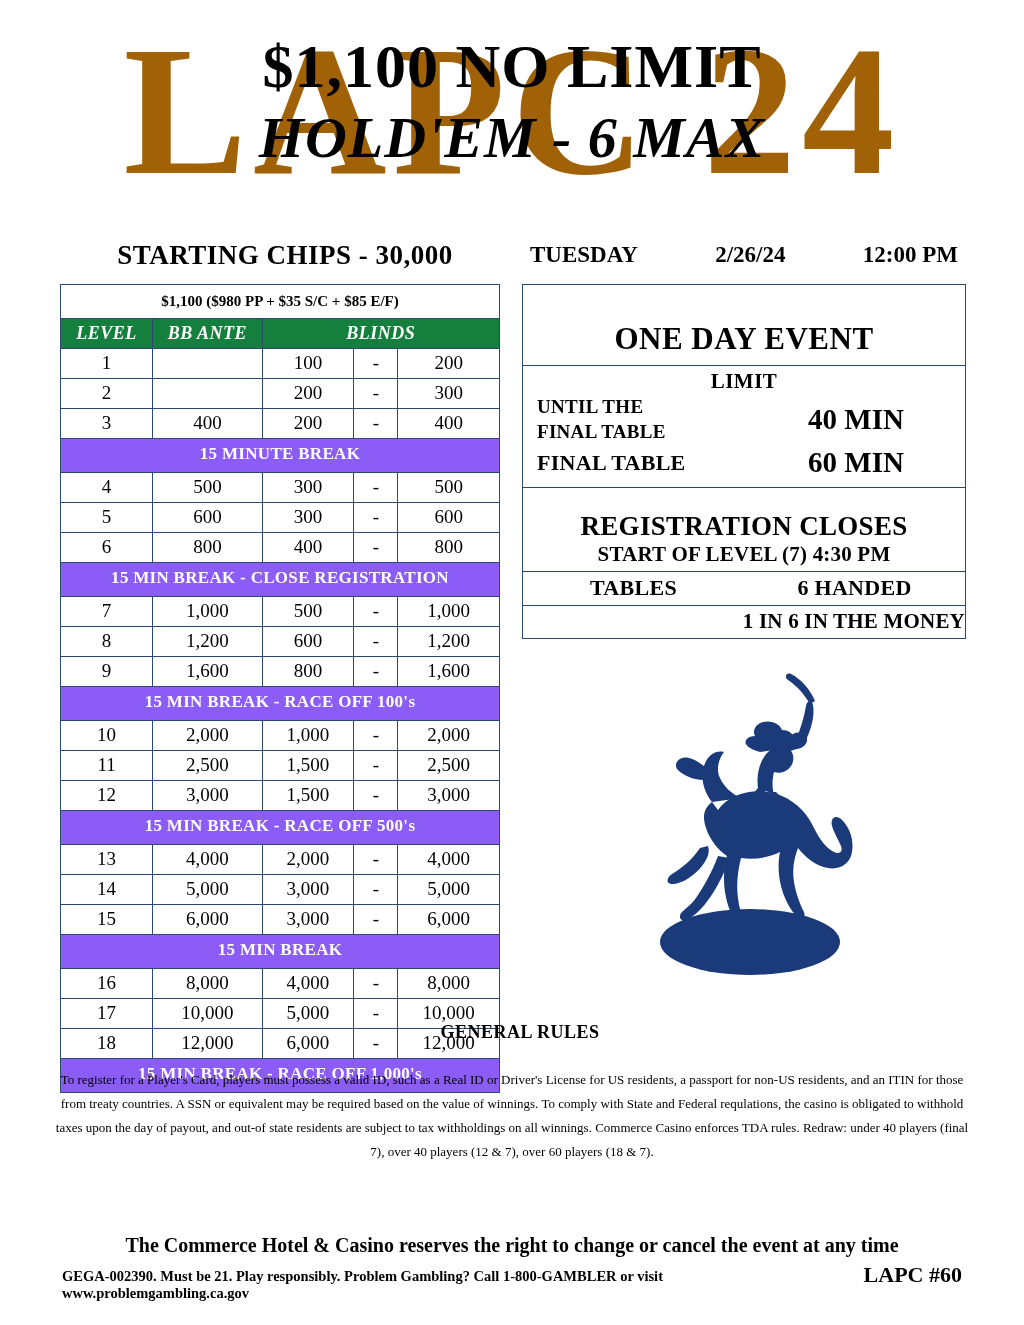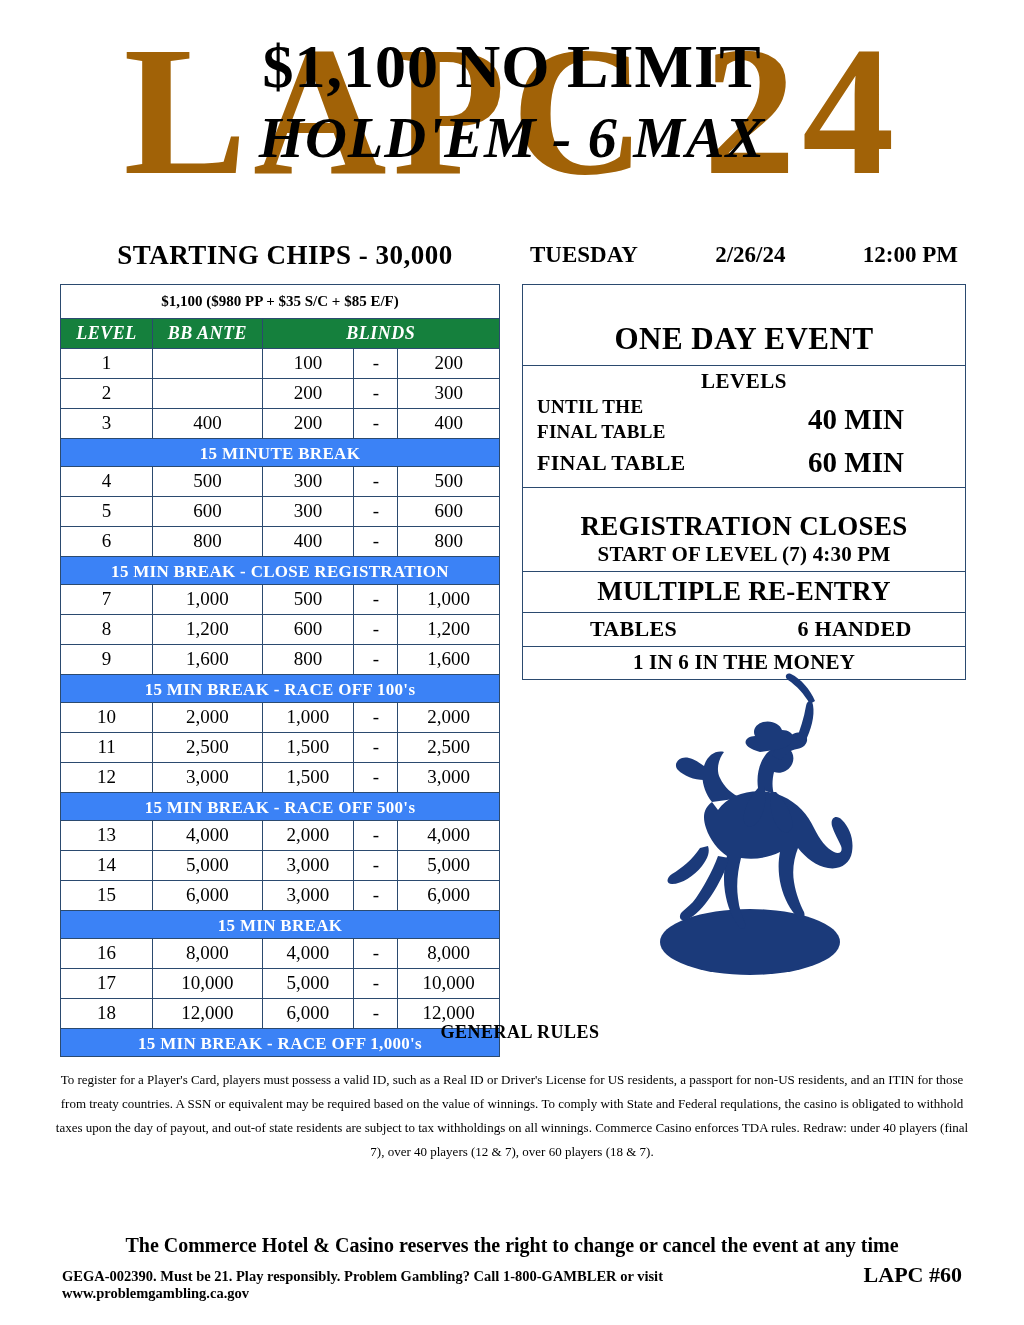--- a/index.html
+++ b/index.html
@@ -118,26 +118,26 @@
   }
   .structure tr.head td {
     background: #15803d;
     color: #ffffff;
     font-weight: bold;
     font-style: italic;
     font-size: 18px;
     letter-spacing: 0.5px;
   }
   .structure tr.break td {
-    background: #3b82f6;
+    background: #8b5cf6;
     color: #ffffff;
     font-weight: bold;
     font-size: 17px;
     letter-spacing: 0.3px;
-    padding: 3px 0 0 0;
+    padding: 3px 0 6px 0;
   }
   .structure td.lvl { width: 92px; }
   .structure td.ante { width: 110px; }
   .structure td.sb { width: 92px; }
   .structure td.dash { width: 44px; }
   .structure td.bb { width: 102px; }
 
   
   .infobox {
     position: absolute;
@@ -243,21 +243,21 @@
     letter-spacing: 0.3px;
   }
   .tables-row .c2 {
     flex: 1;
     text-align: center;
     font-size: 22px;
     font-weight: bold;
     letter-spacing: 0.3px;
   }
   .money-row {
-    text-align: center;
+    text-align: right;
     font-size: 21px;
     font-weight: bold;
     padding: 3px 0 4px 0;
     letter-spacing: 0.2px;
   }
 
   
   .cowboy {
     position: absolute;
     top: 660px;
@@ -493,40 +493,39 @@
         <tr class="break">
           <td colspan="5">15 MIN BREAK - RACE OFF 1,000's</td>
         </tr>
       </tbody>
   </table>
 
   <div class="infobox">
     <div class="one-day">ONE DAY EVENT</div>
 
     <div class="levels-section">
-      <div class="levels-title">LEVELS</div>
+      <div class="levels-title">LIMIT</div>
       <div class="levels-row">
         <div class="lbl">
           <span class="l1">UNTIL THE</span>
           <span class="l2">FINAL TABLE</span>
         </div>
         <div class="val">40 MIN</div>
       </div>
       <div class="final-row">
         <div class="lbl">FINAL TABLE</div>
         <div class="val">60 MIN</div>
       </div>
     </div>
 
     <div class="reg-section">
       <div class="reg-title">REGISTRATION CLOSES</div>
       <div class="reg-sub">START OF LEVEL (7)  4:30 PM</div>
     </div>
 
-    <div class="reentry">MULTIPLE RE-ENTRY</div>
 
     <div class="tables-row">
       <div class="c1">TABLES</div>
       <div class="c2">6 HANDED</div>
     </div>
 
     <div class="money-row">1 IN 6 IN THE MONEY</div>
   </div>
 
   <svg class="cowboy" viewBox="0 0 300 340" aria-hidden="true">

